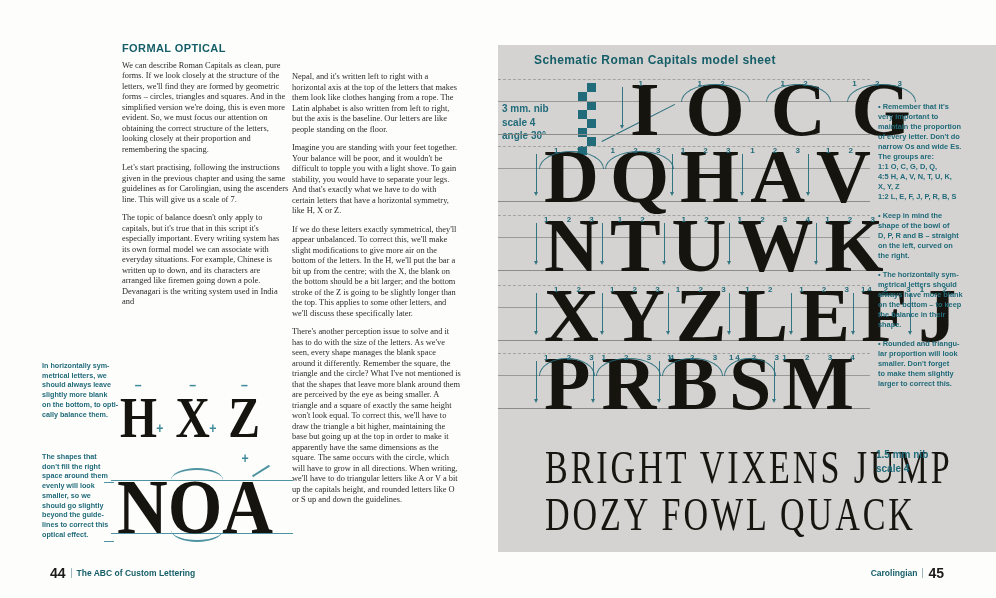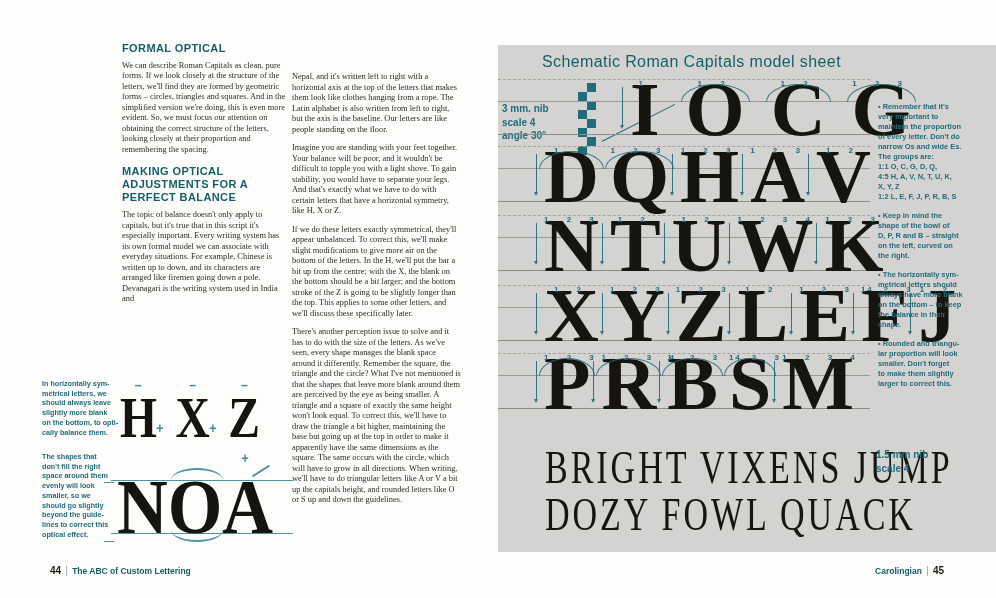--- a/index.html
+++ b/index.html
@@ -7,21 +7,21 @@
     --line:#8c8c89; --dash:#a3a3a0; --figline:#4e93a2;
   }
   *{box-sizing:border-box; margin:0; padding:0}
   html,body{background:#ffffff}
   #stage{position:relative;width:996px;height:598px;background:#fdfdfc;
          font-family:"Liberation Sans",sans-serif;overflow:hidden;color:#33312c}
 
   
   .mnote{position:absolute;width:84px;color:var(--anno);font-size:7.2px;line-height:1.35;
          font-weight:bold;white-space:pre-line}
-  #mnote1{left:42px;top:379px}
+  #mnote1{left:42px;top:361px}
   #mnote2{left:42px;top:452px}
   .pointer-dash{position:absolute;width:10px;border-top:1.5px solid var(--figline)}
   #pd1{left:104px;top:482px}
   #pd2{left:104px;top:541px}
 
   #col1{position:absolute;left:122px;top:42px;width:167px}
   #col2{position:absolute;left:292px;top:72px;width:169px}
   .head{color:var(--teal);font-size:11px;line-height:1.18;letter-spacing:.4px;
         font-weight:bold;margin:0 0 6px}
   #col1 .head + p{margin-top:0}
@@ -53,29 +53,29 @@
   .arc-o-top{position:absolute;left:56px;top:0;width:52px;height:12px;
              border-top:2px solid var(--figline);border-radius:50%/100% 100% 0 0}
   .arc-o-bot{position:absolute;left:56px;top:62px;width:52px;height:12px;
              border-bottom:2px solid var(--figline);border-radius:50%/0 0 100% 100%}
   .peak{position:absolute;right:14px;top:2px;width:20px;
         border-top:2px solid var(--figline);transform:rotate(-32deg)}
 
   
   .pfoot{position:absolute;top:565px;font-size:8.5px;display:flex;align-items:center;gap:5px}
   #lfoot{left:50px} #rfoot{right:52px}
-  .pfoot b{color:#1c1b18;font-size:10px}
+  .pfoot b{color:#1c1b18;font-size:14px}
   .pfoot .sep{width:1px;height:10px;background:#9db6ba;display:inline-block}
   .pfoot .ftitle{color:var(--teal);font-weight:bold}
 
   
   #right-page{position:absolute;left:498px;top:45px;width:498px;height:507px;
               background:var(--pagebg)}
-  #sheet-title{position:absolute;left:44px;top:8px;color:var(--teal);
-               font-size:16px;font-weight:normal;letter-spacing:.4px}
+  #sheet-title{position:absolute;left:36px;top:8px;color:var(--teal);
+               font-size:12px;font-weight:bold;letter-spacing:.4px}
   .nib-label{position:absolute;color:var(--anno);font-size:10px;line-height:1.35;
              font-weight:bold;white-space:pre-line}
   #nib-top{left:4px;top:57px;width:60px}
   #nib-bottom{left:378px;top:403px}
   #nib-scale{position:absolute;left:80px;top:38px;width:18px;height:76px}
   #nib-scale i{position:absolute;width:9px;height:9px;background:var(--anno)}
   #nib-scale i:nth-child(odd){left:9px}
   #nib-scale i:nth-child(even){left:0}
   #nib-scale i:nth-child(1){top:0}   #nib-scale i:nth-child(2){top:9px}
   #nib-scale i:nth-child(3){top:18px}#nib-scale i:nth-child(4){top:27px}
@@ -138,21 +138,21 @@
 should go slightly
 beyond the guide-
 lines to correct this
 optical effect.</aside>
     <i class="pointer-dash" id="pd1"></i>
     <i class="pointer-dash" id="pd2"></i>
 
     <div id="col1">
       <h3 class="head">FORMAL OPTICAL</h3>
       <p class="body">We can describe Roman Capitals as clean, pure forms. If we look closely at the structure of the letters, we'll find they are formed by geometric forms – circles, triangles and squares. And in the simplified version we're doing, this is even more evident. So, we must focus our attention on obtaining the correct structure of the letters, looking closely at their proportion and remembering the spacing.</p>
-      <h3 class="head second">MAKING OPTICAL ADJUSTMENTS FOR A PERFECT BALANCE</h3>
+      <p class="body">Let's start practising, following the instructions given in the previous chapter and using the same guidelines as for Carolingian, using the ascenders line. This will give us a scale of 7.</p>
       <p class="body">The topic of balance doesn't only apply to capitals, but it's true that in this script it's especially important. Every writing system has its own formal model we can associate with everyday situations. For example, Chinese is written up to down, and its characters are arranged like firemen going down a pole. Devanagari is the writing system used in India and</p>
     </div>
 
     <div id="col2">
       <p class="body">Nepal, and it's written left to right with a horizontal axis at the top of the letters that makes them look like clothes hanging from a rope. The Latin alphabet is also written from left to right, but the axis is the baseline. Our letters are like people standing on the floor.</p>
       <p class="body">Imagine you are standing with your feet together. Your balance will be poor, and it wouldn't be difficult to topple you with a light shove. To gain stability, you would have to separate your legs. And that's exactly what we have to do with certain letters that have a horizontal symmetry, like H, X or Z.</p>
       <p class="body">If we do these letters exactly symmetrical, they'll appear unbalanced. To correct this, we'll make slight modifications to give more air on the bottom of the letters. In the H, we'll put the bar a bit up from the centre; with the X, the blank on the bottom should be a bit larger; and the bottom stroke of the Z is going to be slightly longer than the top. This applies to some other letters, and we'll discuss these specifically later.</p>
       <p class="body">There's another perception issue to solve and it has to do with the size of the letters. As we've seen, every shape manages the blank space around it differently. Remember the square, the triangle and the circle? What I've not mentioned is that the shapes that leave more blank around them are perceived by the eye as being smaller. A triangle and a square of exactly the same height won't look equal. To correct this, we'll have to draw the triangle a bit higher, maintaining the base but going up at the top in order to make it apparently have the same dimensions as the square. The same occurs with the circle, which will have to grow in all directions. When writing, we'll have to do triangular letters like A or V a bit up the capitals height, and rounded letters like O or S up and down the guidelines.</p>
     </div>
 

